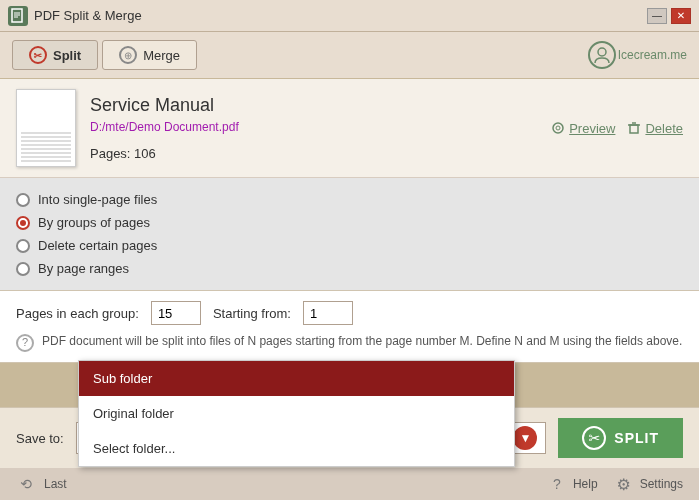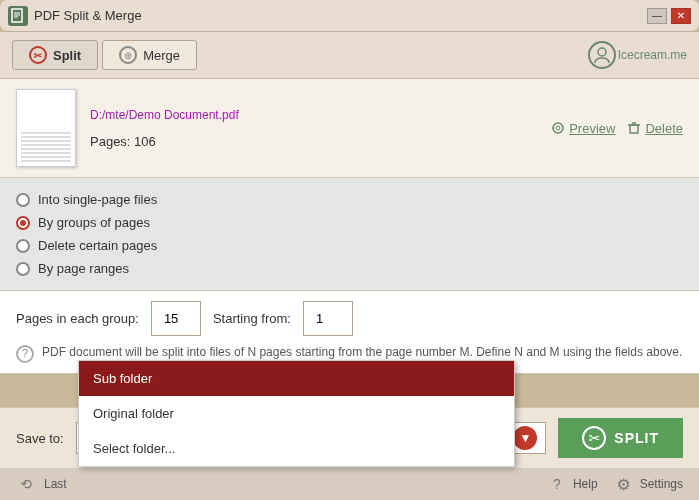--- a/index.html
+++ b/index.html
@@ -15,21 +15,20 @@
 
     
     .title-bar {
       background: #e8ddd0;
       height: 32px;
       display: flex;
       align-items: center;
       justify-content: space-between;
       border-bottom: 1px solid #c0b09a;
       padding: 0 8px;
-      border-radius: 7px;
     }
     .title-bar-left {
       display: flex;
       align-items: center;
       gap: 6px;
     }
     .app-icon {
       width: 20px;
       height: 20px;
       background: #5a7a5a;
@@ -259,23 +258,23 @@
       align-items: center;
       gap: 12px;
       margin-bottom: 8px;
     }
     .groups-label {
       font-size: 13px;
       color: #333;
     }
     .groups-input {
       width: 50px;
-      height: 35px;
+      height: 24px;
       border: 1px solid #b0a090;
-      padding: 2px 12px;
+      padding: 2px 6px;
       font-size: 13px;
       background: white;
     }
     .info-text {
       display: flex;
       align-items: flex-start;
       gap: 8px;
       font-size: 12px;
       color: #555;
       line-height: 1.4;
@@ -484,20 +483,21 @@
         <div class="file-thumbnail-line"></div>
         <div class="file-thumbnail-line"></div>
         <div class="file-thumbnail-line"></div>
         <div class="file-thumbnail-line"></div>
         <div class="file-thumbnail-line"></div>
         <div class="file-thumbnail-line"></div>
         <div class="file-thumbnail-line"></div>
       </div>
     </div>
     <div class="file-details">
+      <div class="file-title">Service Manual</div>
       <div class="file-path">D:/mte/Demo Document.pdf</div>
       <div class="file-pages">Pages: 106</div>
     </div>
     <div class="file-actions">
       <span class="file-action-link">
         <svg width="14" height="14" viewBox="0 0 14 14">
           <circle cx="7" cy="7" r="5" fill="none" stroke="#6a8a6a" stroke-width="1.5"></circle>
           <circle cx="7" cy="7" r="2" fill="none" stroke="#6a8a6a" stroke-width="1"></circle>
         </svg>
         <span>Preview</span>

